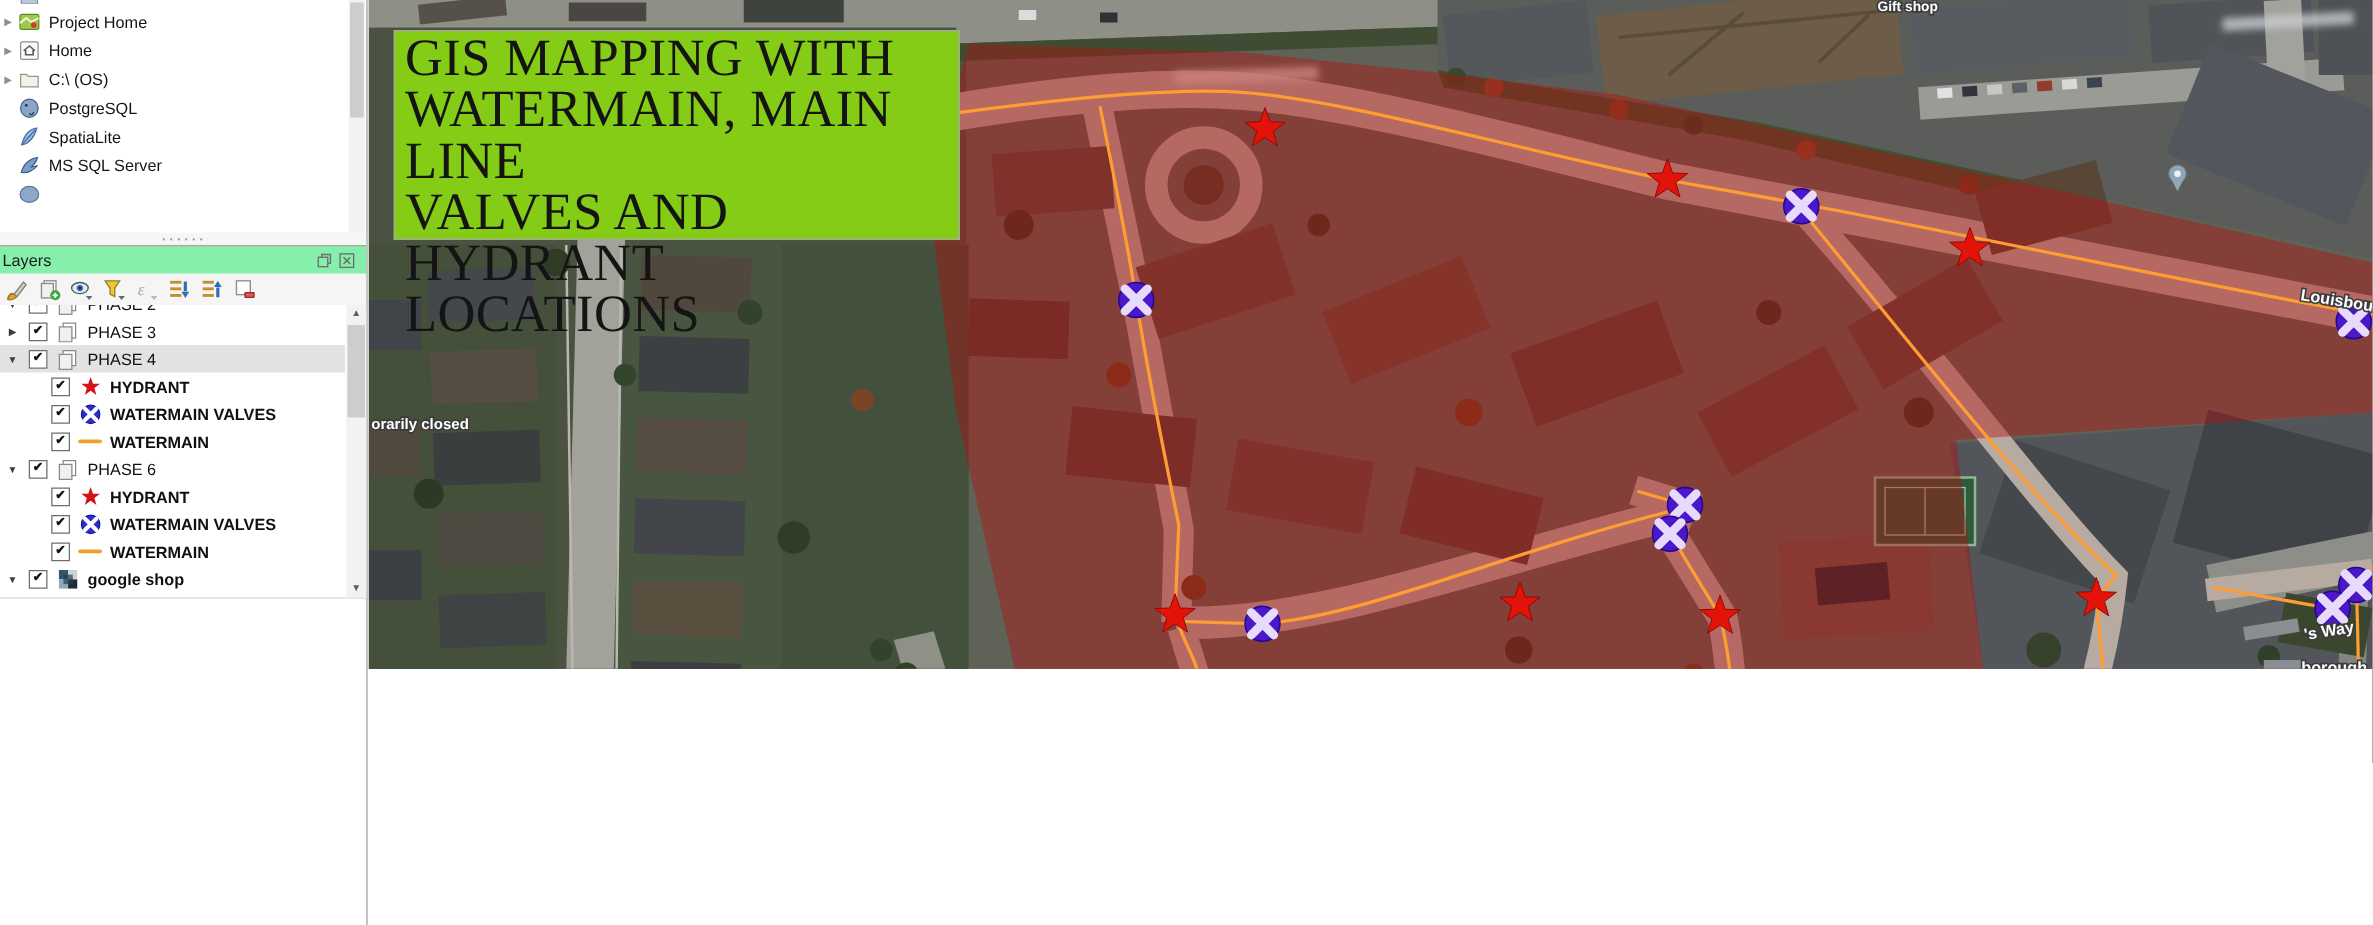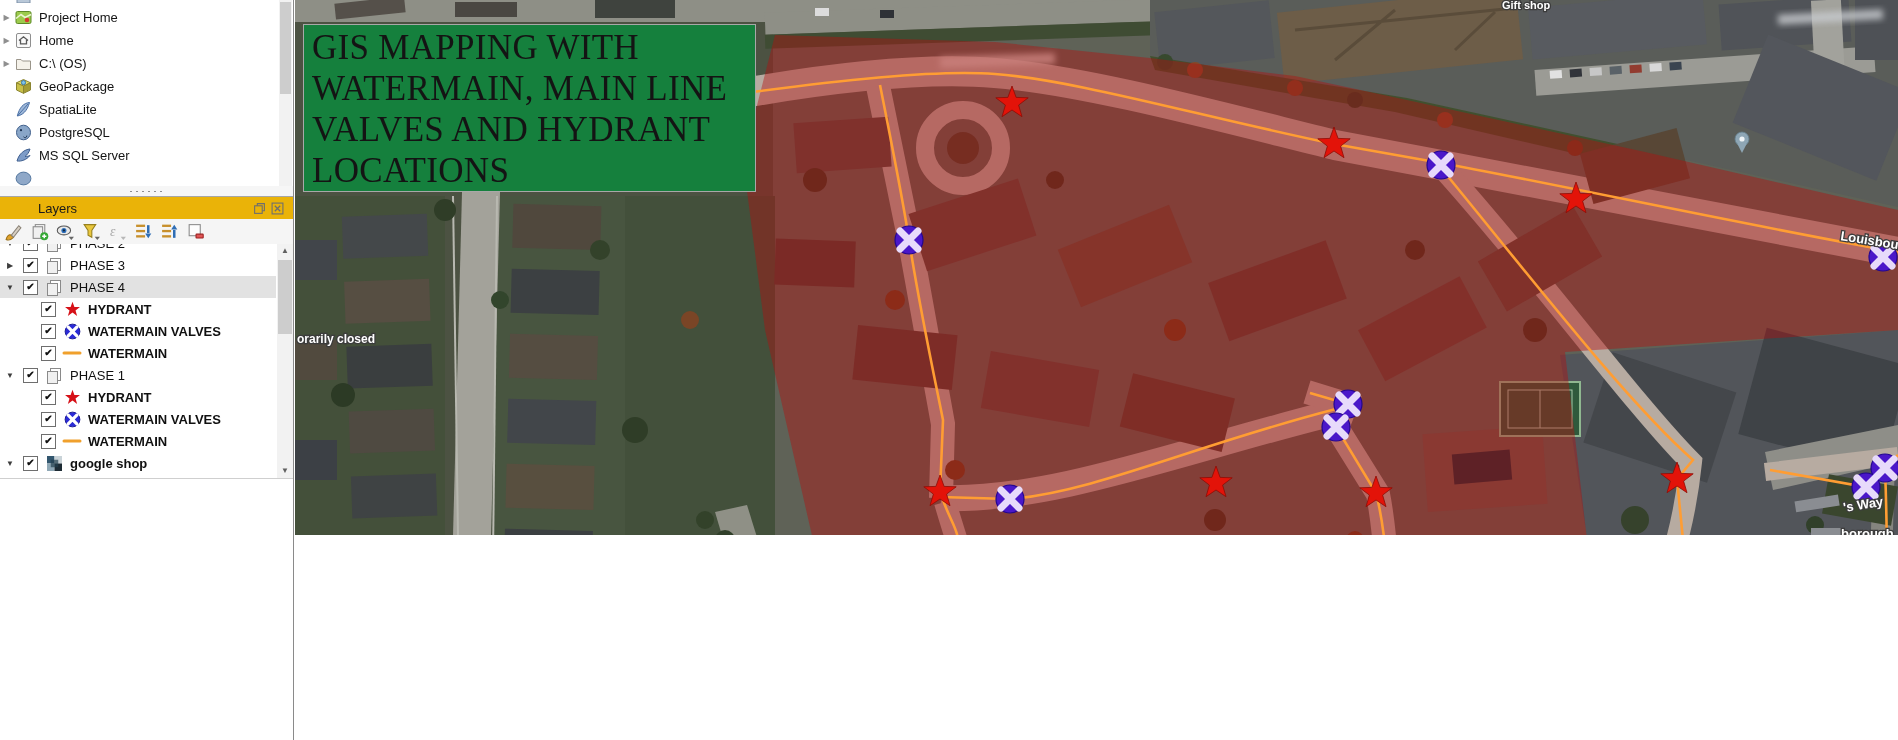--- a/index.html
+++ b/index.html
@@ -13,21 +13,21 @@
   .brow{height:23px;display:flex;align-items:center;font-size:13px;color:#141414;white-space:nowrap;}
   .brow .exp{width:13px;text-align:center;font-size:8px;color:#8f8f8f;flex:0 0 13px;}
   .brow .bicon{width:17px;height:17px;margin:0 7px 0 2px;flex:0 0 17px;}
   .brow .bicon svg{width:17px;height:17px;display:block;}
   .bscroll{position:absolute;right:1px;top:0;width:13px;height:186px;background:#f2f2f2;}
   .bthumb{position:absolute;left:1px;top:2px;width:11px;height:92px;background:#cdcdcd;}
   .splitter{position:absolute;left:0;top:186px;width:293px;height:10px;background:#f6f6f6;display:flex;align-items:center;justify-content:center;}
   .splitter .dots{width:38px;height:3px;background-image:radial-gradient(#8e8e8e 1px,transparent 1.3px);background-size:6px 3px;}
 
   .layers-panel{position:absolute;left:0;top:196px;width:293px;height:283px;background:#fff;}
-  .lp-header{height:23px;display:flex;align-items:center;background:#eab308;border-top:1px solid #a6a6a6;box-sizing:border-box;padding-left:36px;}
+  .lp-header{height:23px;display:flex;align-items:center;background:#86efac;border-top:1px solid #a6a6a6;box-sizing:border-box;}
   .lp-title{font-size:13px;color:#1a1a1a;margin-left:2px;}
   .lp-btns{margin-left:auto;margin-right:9px;display:flex;gap:5px;}
   .lp-btns .pbtn{width:13px;height:13px;}
   .lp-btns svg{width:13px;height:13px;display:block;}
   .lp-toolbar{height:25px;display:flex;align-items:center;gap:3px;padding-left:2px;background:#f5f5f5;}
   .tbtn{width:23px;height:23px;display:flex;align-items:center;justify-content:center;}
   .tbtn svg{width:19px;height:19px;display:block;}
   .lp-tree-wrap{position:relative;height:234px;overflow:hidden;border-bottom:1px solid #cfcfcf;background:#fff;}
   #layers-tree{position:absolute;left:0;top:0;right:17px;}
   .trow{height:22px;display:flex;align-items:center;font-size:13px;color:#101010;white-space:nowrap;}
@@ -40,22 +40,22 @@
   .trow.layer .lbl,.trow.bold .lbl{font-weight:bold;}
   .tscroll{position:absolute;right:0;top:0;width:16px;height:234px;background:#f2f2f2;}
   .tscroll .arr{position:absolute;left:0;width:16px;height:14px;color:#606060;font-size:8px;text-align:center;line-height:14px;}
   .tscroll .arr.dn{bottom:0;}
   .tthumb{position:absolute;left:1px;top:16px;width:14px;height:74px;background:#cdcdcd;}
   .sidebar-bottom{position:absolute;left:0;top:479px;width:293px;height:261px;background:#fff;}
 
   
   .map{position:absolute;left:295px;top:0;width:1603px;height:535px;overflow:hidden;background:#5f6257;}
   .map svg{display:block;}
-  .map-title{position:absolute;left:8px;top:24px;width:443px;height:164px;background:#15803d;border:1px solid #a8a8a8;color:#141414;
-    font-family:"Liberation Serif",serif;font-size:35px;line-height:41px;padding:2px 0 0 8px;white-space:pre-line;letter-spacing:.3px;}
+  .map-title{position:absolute;left:20px;top:24px;width:443px;height:164px;background:#84cc16;border:1px solid #a8a8a8;color:#141414;
+    font-family:"Liberation Serif",serif;font-size:42px;line-height:41px;padding:2px 0 0 8px;white-space:pre-line;letter-spacing:.3px;}
   .maplabel{font-family:"Liberation Sans",sans-serif;fill:#ffffff;stroke:#3c3c3c;stroke-width:2.6px;paint-order:stroke;font-weight:bold;}
 </style>
 </head>
 <body>
 
 <div id="app">
 
   <aside class="sidebar">
     <div class="browser-panel">
       <div id="browser-list">
@@ -95,48 +95,36 @@
               <svg viewBox="0 0 17 17">
                 <path d="M1.5,4.5 h4.5 l1.5,1.5 h8 v8.5 h-14 Z" fill="#f5f2ea" stroke="#9a958a"></path>
               </svg>
             </span>
             <span>C:\ (OS)</span>
           </div>
           <div class="brow">
             <span class="exp"></span>
             <span class="bicon">
               <svg viewBox="0 0 17 17">
-                <path d="M8.5,1.5 L15.5,4.8 L8.5,8.1 L1.5,4.8 Z" fill="#e6de66" stroke="#8a8430"></path>
-                <path d="M1.5,4.8 L8.5,8.1 V15.3 L1.5,12 Z" fill="#c9c048" stroke="#8a8430"></path>
-                <path d="M15.5,4.8 L8.5,8.1 V15.3 L15.5,12 Z" fill="#a59c33" stroke="#8a8430"></path>
-                <circle cx="8.5" cy="4.6" r="2.1" fill="#7ec3e8" stroke="#3a76a8"></circle>
-              </svg>
-            </span>
-            <span>GeoPackage</span>
-          </div>
-          <div class="brow">
-            <span class="exp"></span>
-            <span class="bicon">
-              <svg viewBox="0 0 17 17">
-                <path d="M14.5,1.5 C8.5,2 4.5,6.5 2.3,15 C7.5,14 12,10.5 14.5,1.5 Z" fill="#9db7d8" stroke="#4a6fa5"></path>
-                <path d="M2.8,14.5 L13,3" stroke="#4a6fa5" stroke-width="1" fill="none"></path>
-              </svg>
-            </span>
-            <span>SpatiaLite</span>
-          </div>
-          <div class="brow">
-            <span class="exp"></span>
-            <span class="bicon">
-              <svg viewBox="0 0 17 17">
                 <ellipse cx="8.5" cy="8.5" rx="7" ry="7.3" fill="#89a6c8" stroke="#41608c"></ellipse>
                 <circle cx="6" cy="6.2" r="1.1" fill="#1c3252"></circle>
                 <path d="M8.5,12.8 C10,14.3 11.8,13.8 11.8,11.6" stroke="#1c3252" fill="none"></path>
               </svg>
             </span>
             <span>PostgreSQL</span>
+          </div>
+          <div class="brow">
+            <span class="exp"></span>
+            <span class="bicon">
+              <svg viewBox="0 0 17 17">
+                <path d="M14.5,1.5 C8.5,2 4.5,6.5 2.3,15 C7.5,14 12,10.5 14.5,1.5 Z" fill="#9db7d8" stroke="#4a6fa5"></path>
+                <path d="M2.8,14.5 L13,3" stroke="#4a6fa5" stroke-width="1" fill="none"></path>
+              </svg>
+            </span>
+            <span>SpatiaLite</span>
           </div>
           <div class="brow">
             <span class="exp"></span>
             <span class="bicon">
               <svg viewBox="0 0 17 17">
                 <path d="M2,14 C4,6.5 9.5,2.5 15,2 C14,5.3 12.6,7.5 10,9.5 C12.6,9.5 13.8,9 15,8.4 C11.8,12.8 6.2,14.6 2,14 Z" fill="#7d9cc8" stroke="#3f5f8f"></path>
               </svg>
             </span>
             <span>MS SQL Server</span>
           </div>
@@ -301,21 +289,21 @@
             </div>
             <div class="trow group">
               <span class="exp">▼</span>
               <span class="cb">✔</span>
               <span class="sym">
                 <svg viewBox="0 0 18 18" width="18" height="18">
                   <rect x="5.5" y="2.5" width="10" height="12" fill="#fff" stroke="#8a8a8a"></rect>
                   <rect x="2.5" y="5.5" width="10" height="12" fill="#f0f0f0" stroke="#8a8a8a"></rect>
                 </svg>
               </span>
-              <span class="lbl">PHASE 1</span>
+              <span class="lbl">PHASE 6</span>
             </div>
             <div class="trow child layer">
               <span class="cb">✔</span>
               <span class="sym">
                 <svg viewBox="-9 -9 18 18" width="17" height="17">
                   <path d="M0,-8.3 L2,-2.7 L7.9,-2.6 L3.2,1 L4.9,6.8 L0,3.3 L-4.9,6.8 L-3.2,1 L-7.9,-2.6 L-2,-2.7 Z" fill="#d61118"></path>
                 </svg>
               </span>
               <span class="lbl">HYDRANT</span>
             </div>

